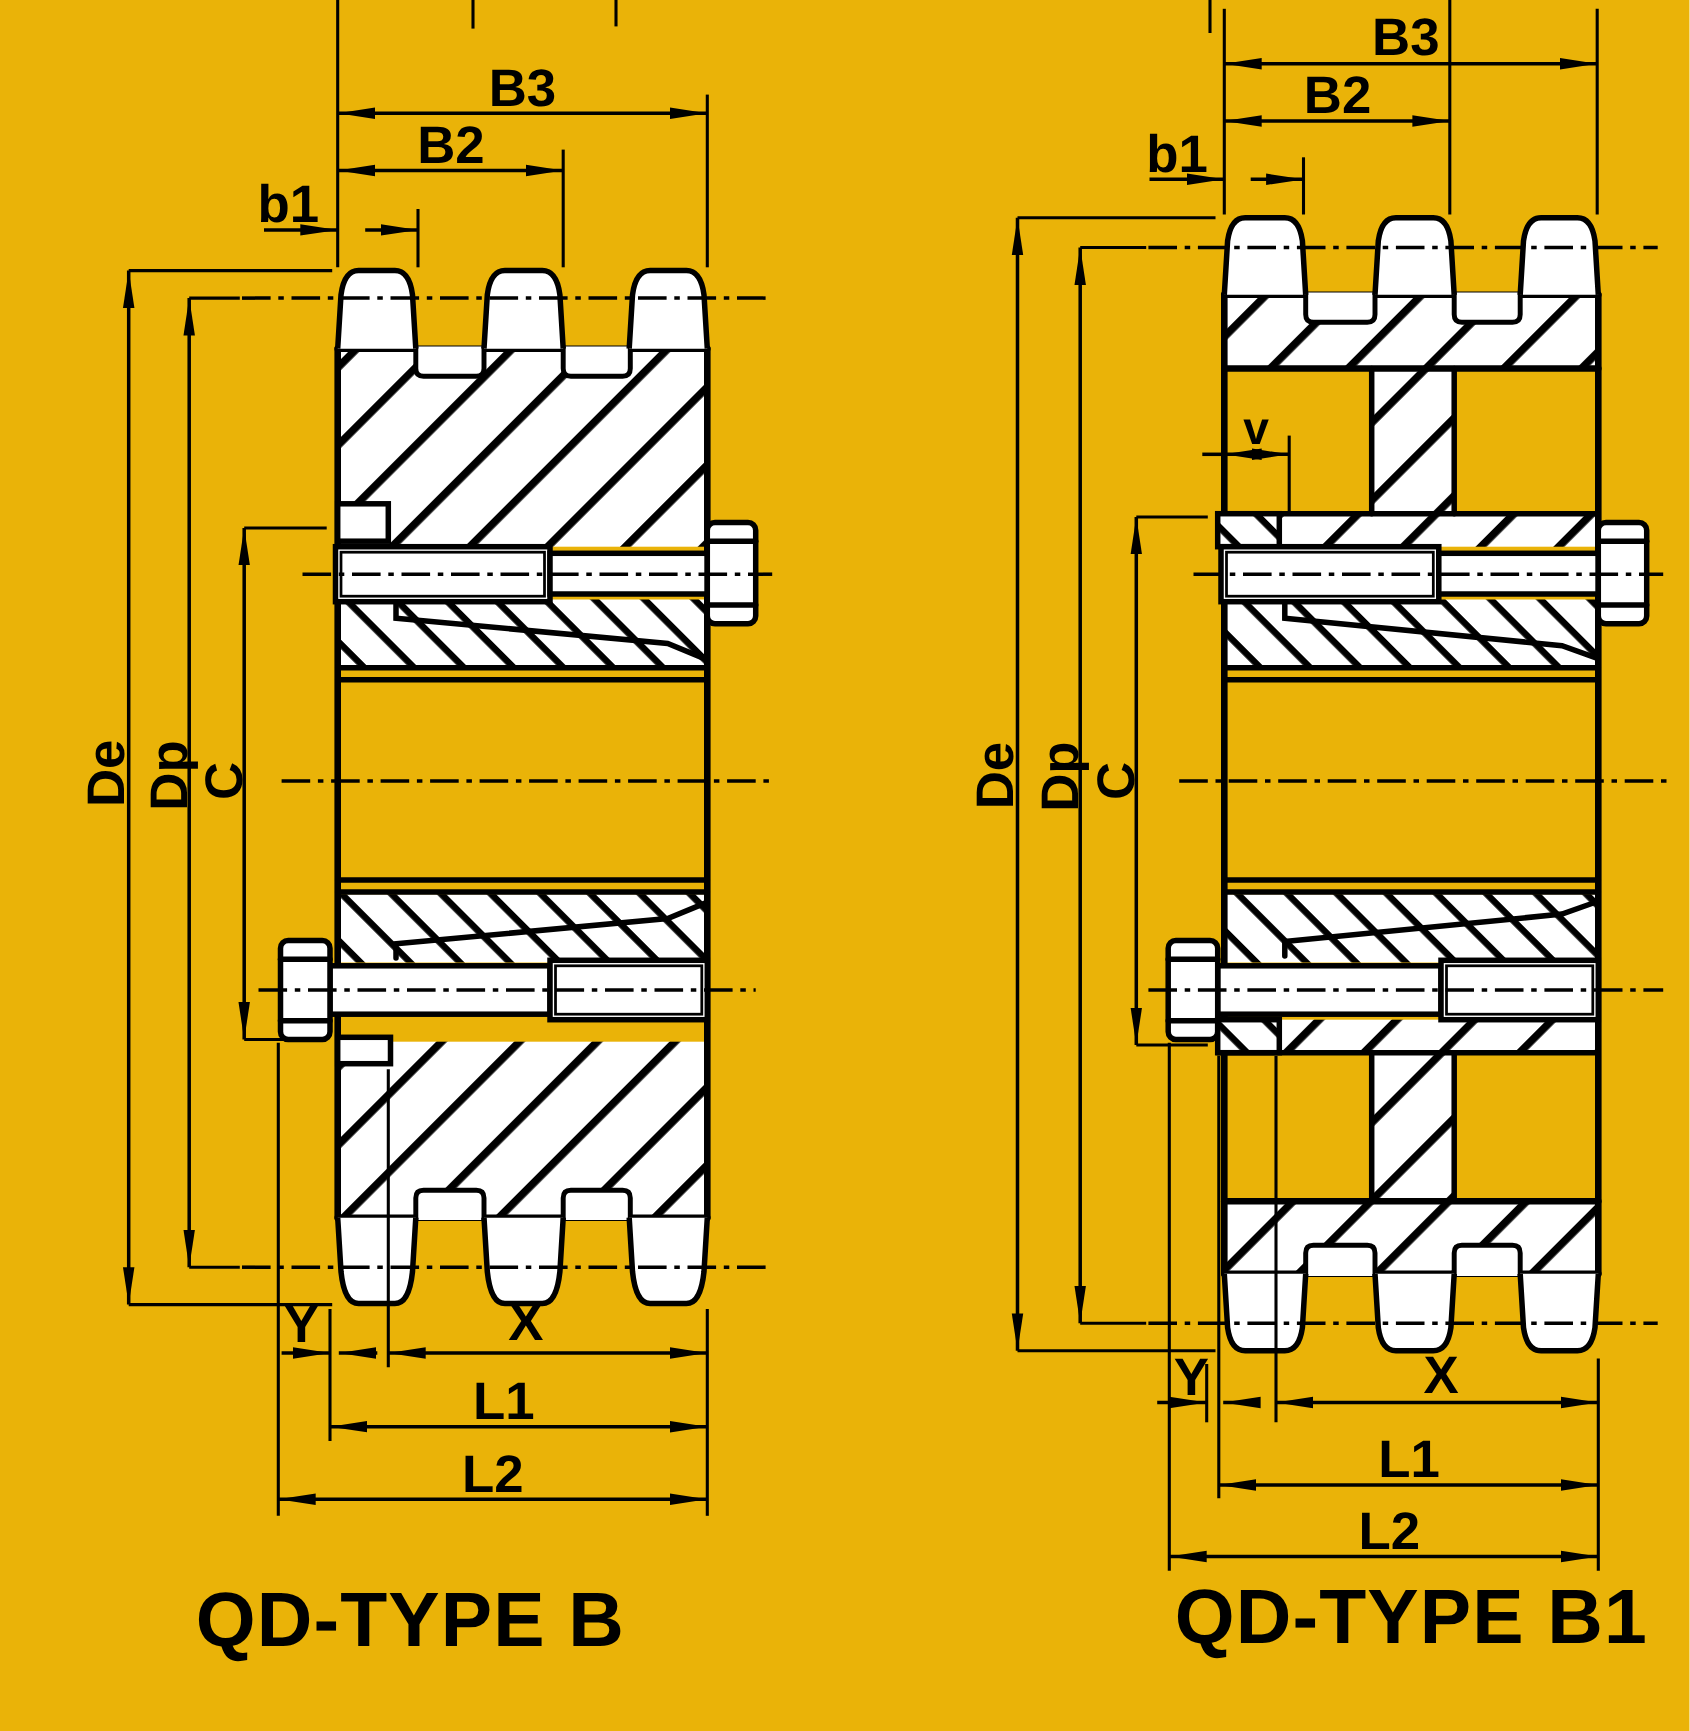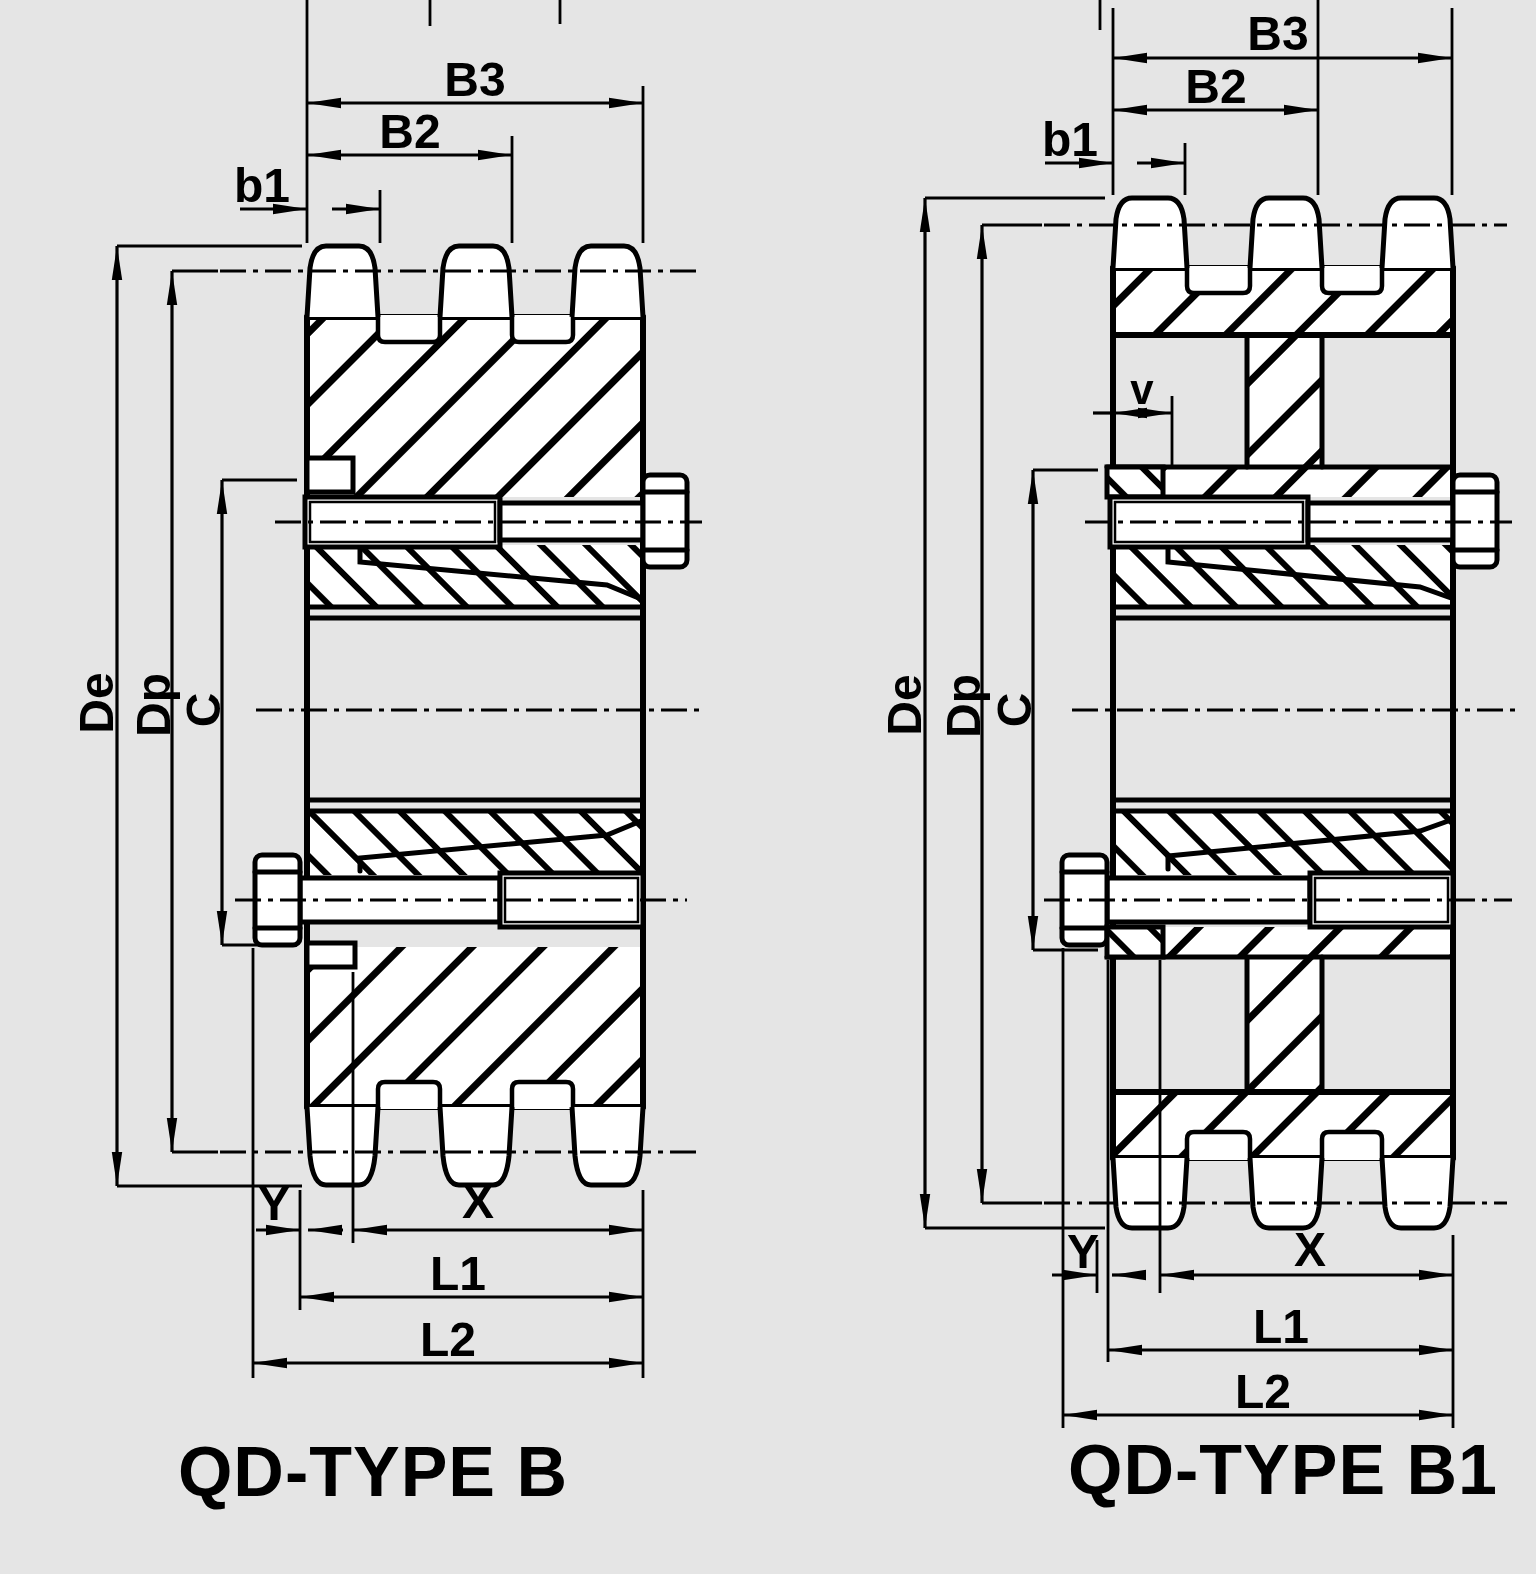--- a/index.html
+++ b/index.html
@@ -1,16 +1,16 @@
 <!DOCTYPE html>
 <html><head>
 <meta charset="utf-8">
 <style>
   html,body{margin:0;padding:0;background:#ffffff;}
-  .page{position:relative;width:1536px;height:1574px;background:#e5e5e5;overflow:hidden;
+  .page{position:relative;width:1536px;height:1574px;background:#eab308;overflow:hidden;
         font-family:"Liberation Sans",sans-serif;}
   svg{display:block;}
   .ln{stroke:#000;fill:none;stroke-width:6;stroke-linecap:round;}
   .ln5{stroke:#000;fill:none;stroke-width:5;stroke-linecap:round;}
   .wh{fill:#fff;stroke:#000;stroke-width:5;}
   .inr{fill:none;stroke:#000;stroke-width:2.5;}
   .tooth{fill:#fff;stroke:#000;stroke-width:5;stroke-linejoin:round;}
   .notch{fill:#fff;stroke:#000;stroke-width:4.5;}
   .cl{stroke:#000;fill:none;stroke-width:3.2;stroke-dasharray:26 7 5 7;}
   .dim{stroke:#000;fill:none;stroke-width:3.2;}

